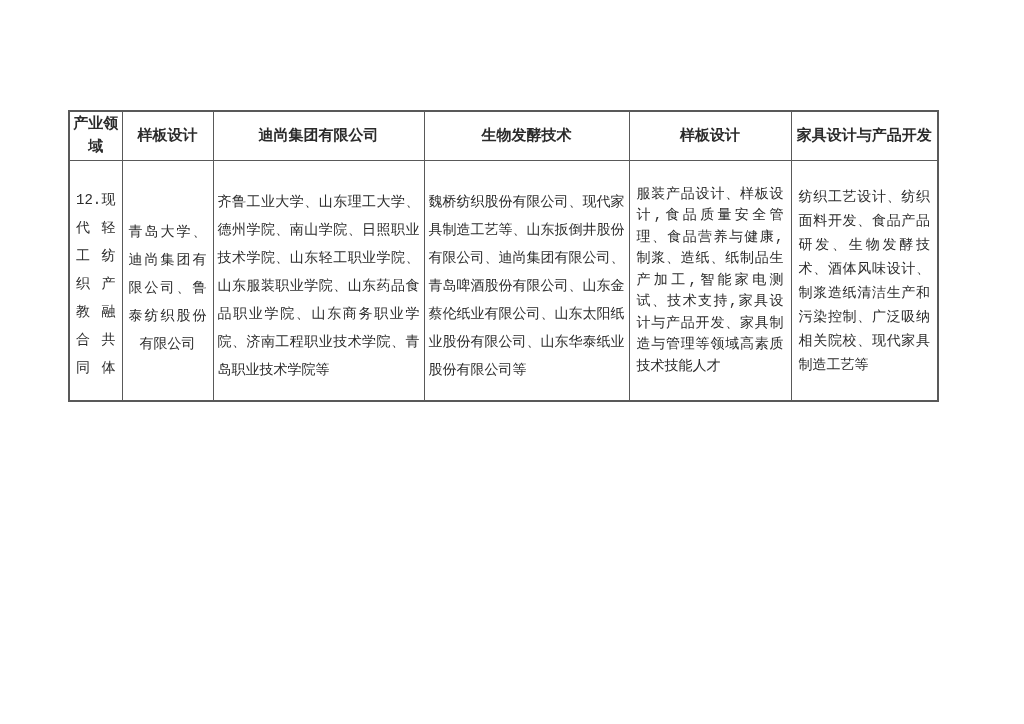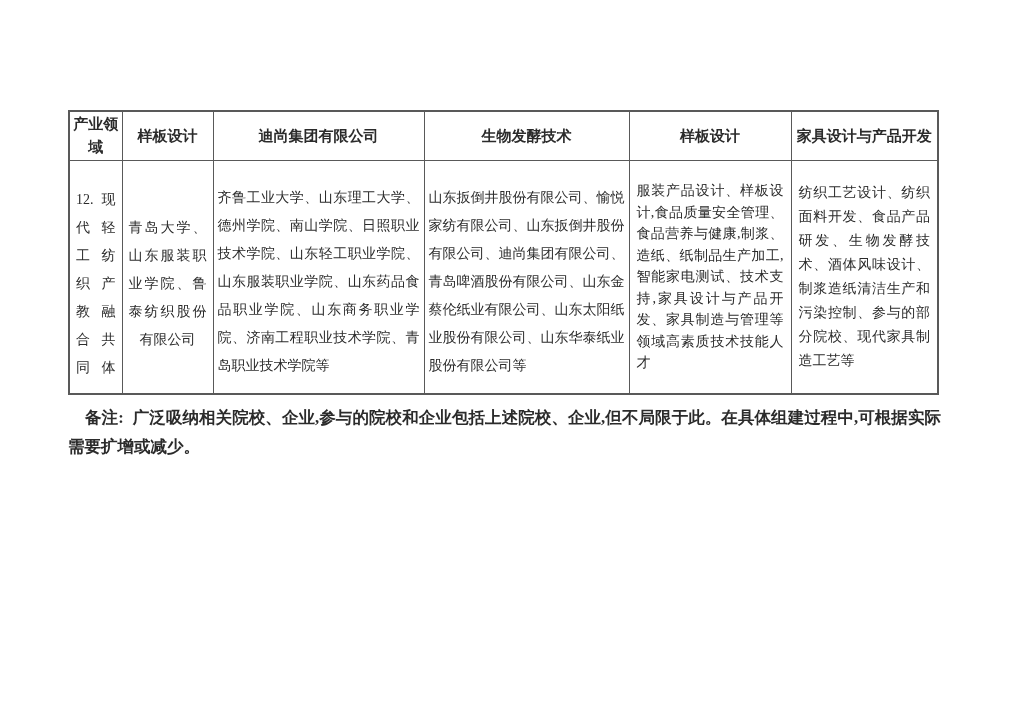--- a/index.html
+++ b/index.html
@@ -5,21 +5,21 @@
   html, body {
     margin: 0;
     padding: 0;
     background: #ffffff;
   }
   .page {
     position: relative;
     width: 1024px;
     height: 572px;
     background: #ffffff;
-    font-family: Liberation Serif, serif;
+    font-family: Liberation Mono, monospace;
     color: #2b2b2b;
     overflow: hidden;
   }
 
   
   .doc-table {
     position: absolute;
     left: 68px;
     top: 110px;
     width: 869px;
@@ -44,21 +44,21 @@
   }
   .doc-table tbody td {
     height: 218px;
     vertical-align: middle;
     font-size: 14px;
     text-align: justify;
     text-justify: inter-character;
   }
   td.cell-industry {
     line-height: 28px;
-    padding: 14px 6px 0 6px;
+    padding: 14px 6px 7px 6px;
     text-align-last: justify;
     margin-top: 15px;
   }
   td.cell-lead {
     line-height: 28px;
     padding: 14px 6px 0 6px;
     text-align-last: center;
   }
   td.cell-colleges,
   td.cell-enterprises {
@@ -123,28 +123,25 @@
         <th>样板设计</th>
         <th>迪尚集团有限公司</th>
         <th>生物发酵技术</th>
         <th>样板设计</th>
         <th>家具设计与产品开发</th>
       </tr>
     </thead>
     <tbody>
       <tr>
         <td class="cell-industry">12.现代轻工纺织产教融合共同体</td>
-        <td class="cell-lead">青岛大学、山东服装职业学院、鲁泰纺织股份有限公司</td>
+        <td class="cell-lead">青岛大学、迪尚集团有限公司、鲁泰纺织股份有限公司</td>
         <td class="cell-colleges">齐鲁工业大学、山东理工大学、德州学院、南山学院、日照职业技术学院、山东轻工职业学院、山东服装职业学院、山东药品食品职业学院、山东商务职业学院、济南工程职业技术学院、青岛职业技术学院等</td>
-        <td class="cell-enterprises">山东扳倒井股份有限公司、愉悦家纺有限公司、山东扳倒井股份有限公司、迪尚集团有限公司、青岛啤酒股份有限公司、山东金蔡伦纸业有限公司、山东太阳纸业股份有限公司、山东华泰纸业股份有限公司等</td>
+        <td class="cell-enterprises">魏桥纺织股份有限公司、现代家具制造工艺等、山东扳倒井股份有限公司、迪尚集团有限公司、青岛啤酒股份有限公司、山东金蔡伦纸业有限公司、山东太阳纸业股份有限公司、山东华泰纸业股份有限公司等</td>
         <td class="cell-training">服装产品设计、样板设计,食品质量安全管理、食品营养与健康,制浆、造纸、纸制品生产加工,智能家电测试、技术支持,家具设计与产品开发、家具制造与管理等领域高素质技术技能人才</td>
-        <td class="cell-tech">纺织工艺设计、纺织面料开发、食品产品研发、生物发酵技术、酒体风味设计、制浆造纸清洁生产和污染控制、参与的部分院校、现代家具制造工艺等</td>
+        <td class="cell-tech">纺织工艺设计、纺织面料开发、食品产品研发、生物发酵技术、酒体风味设计、制浆造纸清洁生产和污染控制、广泛吸纳相关院校、现代家具制造工艺等</td>
       </tr>
     </tbody>
   </table>
 
-  <p class="note">
-    <span class="note-label">备注:</span><span>广泛吸纳相关院校、企业,参与的院校和企业包括上述院校、企业,但不局限于此。在具体组建过程中,可根据实际需要扩增或减少。</span>
-  </p>
 
   <div class="page-number">— 14 —</div>
 
 </div>
 
 </body></html>

